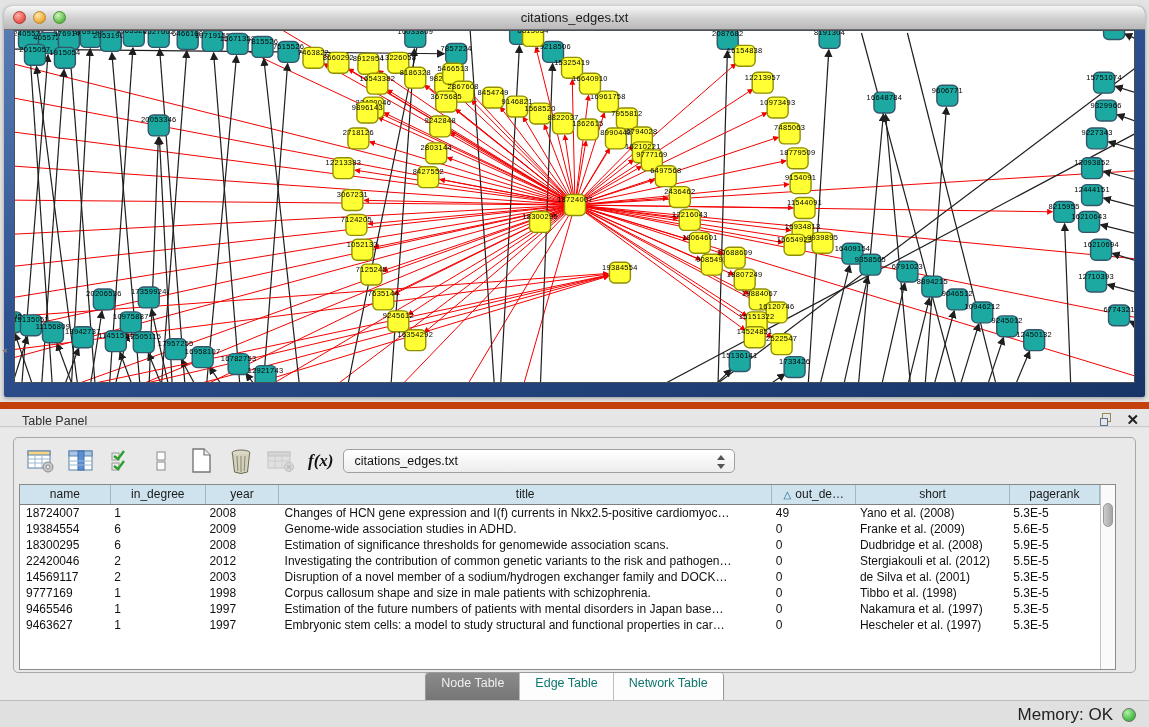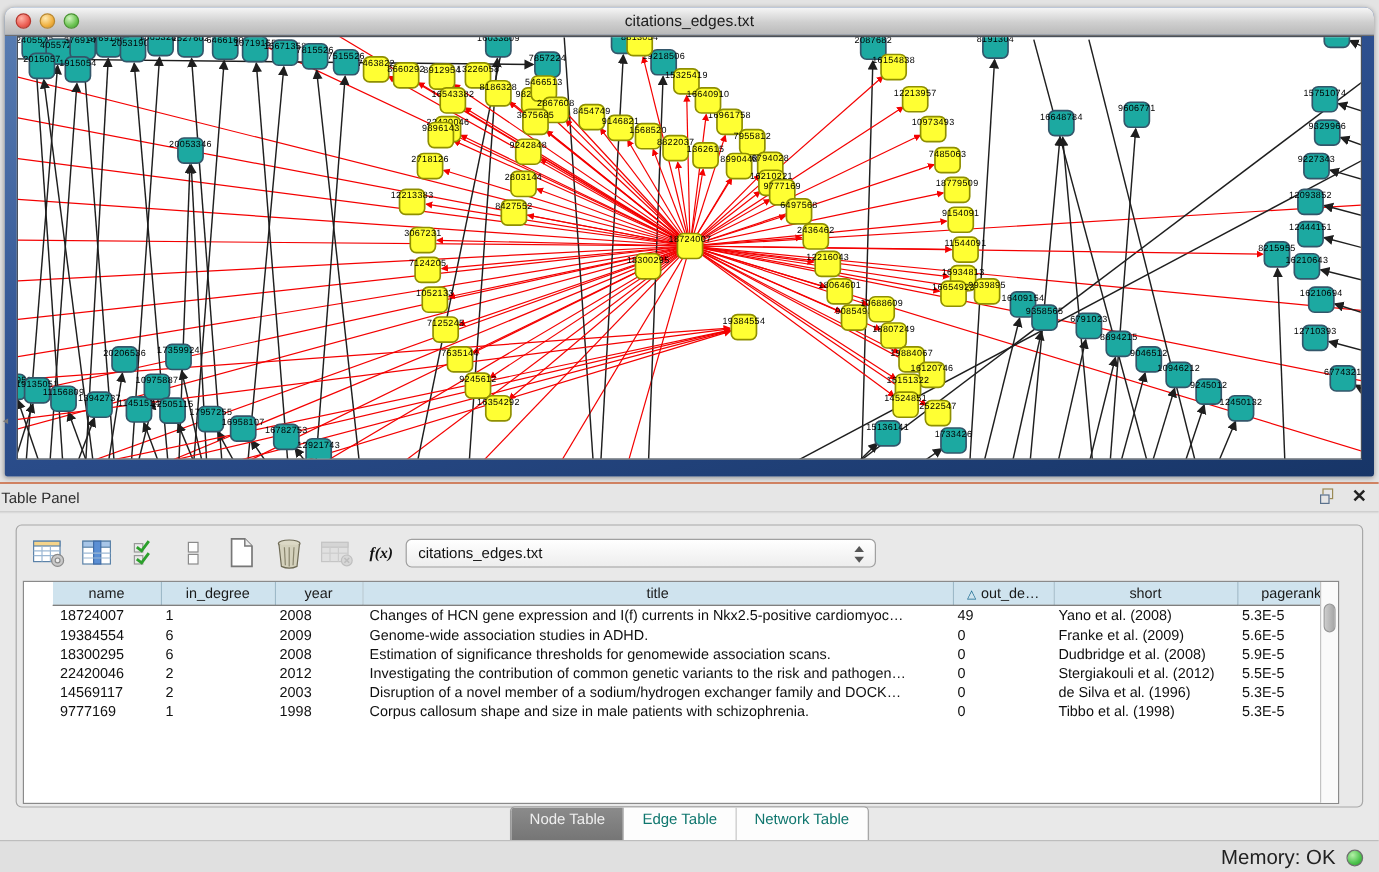--- a/index.html
+++ b/index.html
@@ -30,44 +30,44 @@
   .eb { stroke:#1e1e1e; stroke-width:1.2; }
   .ny { fill:#ffff33; stroke:#8f8f00; stroke-width:1.4; }
   .nt { fill:#1ca9a1; stroke:#33566a; stroke-width:1.4; }
   .nl { font-family:"Liberation Sans",sans-serif; font-size:7.5px; fill:#000; text-anchor:middle; letter-spacing:.3px; }
 
   .grip { position:absolute; left:0; top:342px; width:9px; height:16px; color:#7a7a7a;
     font-size:9px; line-height:16px; text-align:center; }
 
   
   .panel-header { position:absolute; left:0; right:0; top:402px; height:25px; background:#e6e6e6;
-    border-top:1px solid #c2410c; border-bottom:1px solid #cacaca;
-    font-size:12.5px; color:#2e2e2e; line-height:24px; padding-left:1px; }
+    border-top:7px solid #c2410c; border-bottom:1px solid #cacaca;
+    font-size:12.5px; color:#2e2e2e; line-height:24px; padding-left:22px; }
   .ph-icons { position:absolute; right:10px; top:4px; display:flex; gap:12px; align-items:center; }
   .float-icon { position:relative; width:14px; height:14px; }
   .float-icon .sq1 { position:absolute; left:2px; top:0; width:9px; height:9px; border:1.5px solid #9a8a55; background:#e6e6e6; }
   .float-icon .sq2 { position:absolute; left:0; top:5px; width:8px; height:8px; border:1.5px solid #5a718c; background:#e6e6e6; }
   .close-x { font-size:15px; font-weight:bold; color:#222; line-height:14px; }
 
   .panel-body { position:absolute; left:0; right:0; top:428px; height:272px; background:#e9e9e9; }
   .browser { position:absolute; left:13px; right:13px; top:9px; height:236px;
     border:1px solid #a8a8a8; border-radius:5px; background:#e9e9e9; }
   .toolbar { position:absolute; left:0; right:0; top:0; height:46px; display:flex; align-items:center; padding-left:10px; }
   .tbtn { width:34px; height:32px; display:flex; align-items:center; justify-content:center; margin-right:6px; }
   .tbtn svg { display:block; }
-  .fx { font-family:"Liberation Serif",serif; font-style:italic; font-weight:bold; font-size:13px; color:#111; margin:0 10px 0 4px; }
+  .fx { font-family:"Liberation Serif",serif; font-style:italic; font-weight:bold; font-size:17px; color:#111; margin:0 10px 0 4px; }
   .select { position:relative; width:392px; height:24px; border:1px solid #a0a0a0; border-radius:5px;
     background:linear-gradient(#ffffff,#ededed); font-size:12.5px; color:#111; line-height:22px; padding-left:10px; }
   .stepper { position:absolute; right:8px; top:4px; width:9px; height:16px; }
   .stepper .up { position:absolute; top:1px; left:0; width:0; height:0; border-left:4.5px solid transparent; border-right:4.5px solid transparent; border-bottom:5px solid #555; }
   .stepper .dn { position:absolute; bottom:1px; left:0; width:0; height:0; border-left:4.5px solid transparent; border-right:4.5px solid transparent; border-top:5px solid #555; }
 
   .table-wrap { position:absolute; left:5px; right:19px; top:46px; bottom:2px;
     border:1px solid #8a8a8a; background:#fff; display:flex; }
-  .grid-area { flex:1 1 auto; overflow:hidden;padding-left:24px; }
+  .grid-area { flex:1 1 auto; overflow:hidden; }
   table { width:100%; border-collapse:collapse; table-layout:fixed; }
   th { background:#cfe3ee; border-right:1px solid #9db9c8; border-bottom:1px solid #7f7f7f;
     height:19px; font-weight:normal; font-size:12px; color:#1a1a1a; text-align:center; white-space:nowrap; overflow:hidden; }
   .sort { color:#16698f; font-size:10px; margin-right:4px; }
   td { height:16px; line-height:16px; font-size:12px; color:#101010; padding:0 4px;
     white-space:nowrap; overflow:hidden; text-overflow:clip; }
   td.c0 { padding-left:6px; }
   td.c3 { padding-left:6px; }
   .vscroll { flex:0 0 15px; background:#fafafa; border-left:1px solid #c3c3c3; position:relative; }
   .vthumb { position:absolute; left:2px; right:2px; top:18px; height:24px; border-radius:6px;
@@ -895,32 +895,50 @@
                   <td class="c4">0</td>
                   <td class="c5">Stergiakouli et al. (2012)</td>
                   <td class="c6">5.5E-5</td>
                 </tr>
                 <tr>
                   <td class="c0">14569117</td>
                   <td class="c1">2</td>
                   <td class="c2">2003</td>
                   <td class="c3">Disruption of a novel member of a sodium/hydrogen exchanger family and DOCK…</td>
                   <td class="c4">0</td>
-                  <td class="c5">de Silva et al. (1996)</td>
+                  <td class="c5">de Silva et al. (2001)</td>
                   <td class="c6">5.3E-5</td>
                 </tr>
                 <tr>
                   <td class="c0">9777169</td>
                   <td class="c1">1</td>
                   <td class="c2">1998</td>
                   <td class="c3">Corpus callosum shape and size in male patients with schizophrenia.</td>
                   <td class="c4">0</td>
                   <td class="c5">Tibbo et al. (1998)</td>
                   <td class="c6">5.3E-5</td>
                 </tr>
+                <tr>
+                  <td class="c0">9465546</td>
+                  <td class="c1">1</td>
+                  <td class="c2">1997</td>
+                  <td class="c3">Estimation of the future numbers of patients with mental disorders in Japan base…</td>
+                  <td class="c4">0</td>
+                  <td class="c5">Nakamura et al. (1997)</td>
+                  <td class="c6">5.3E-5</td>
+                </tr>
+                <tr>
+                  <td class="c0">9463627</td>
+                  <td class="c1">1</td>
+                  <td class="c2">1997</td>
+                  <td class="c3">Embryonic stem cells: a model to study structural and functional properties in car…</td>
+                  <td class="c4">0</td>
+                  <td class="c5">Hescheler et al. (1997)</td>
+                  <td class="c6">5.3E-5</td>
+                </tr>
               </tbody>
           </table>
         </div>
         <div class="vscroll">
           <div class="vthumb"></div>
         </div>
       </div>
     </div>
   </div>
 

